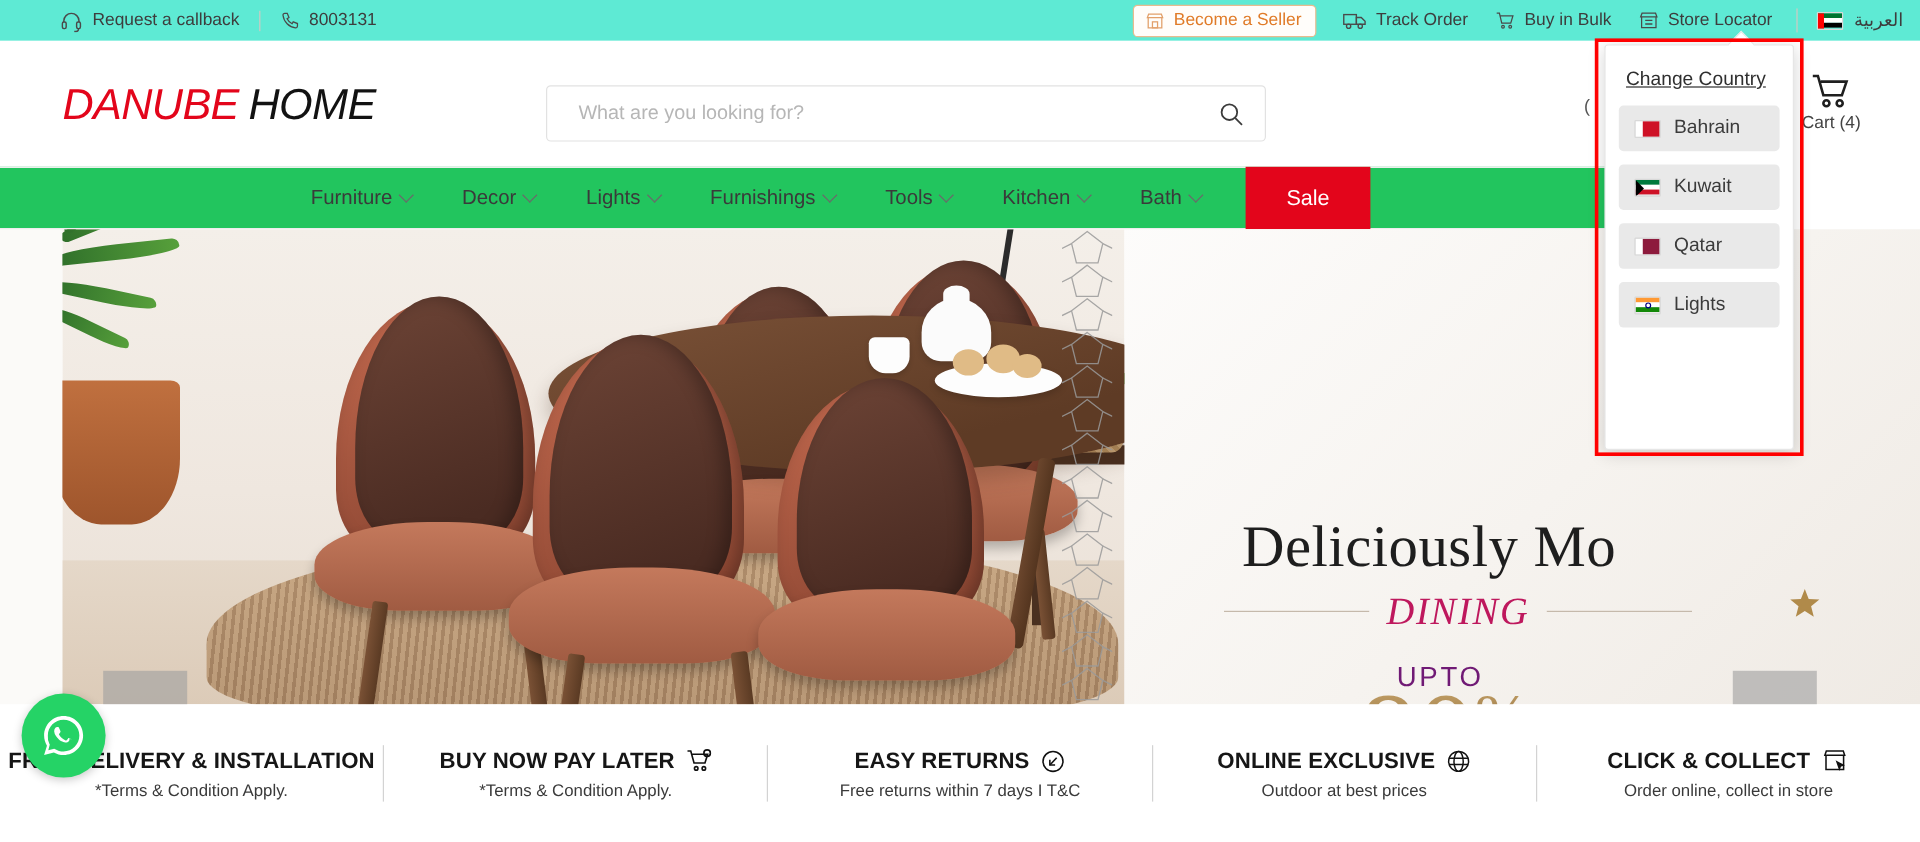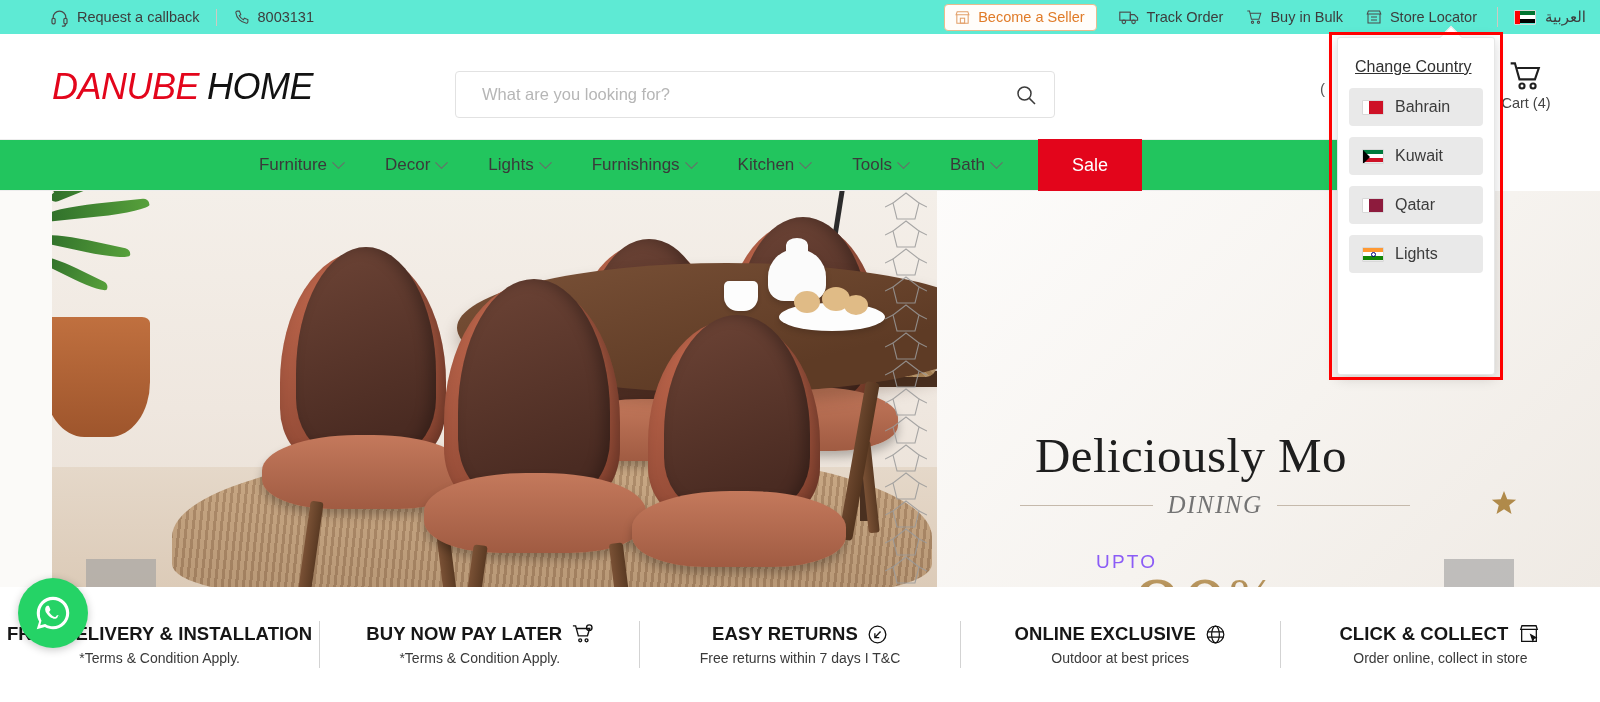--- a/index.html
+++ b/index.html
@@ -158,22 +158,22 @@
     opacity:.85;
   }
 
   .hero-right { position:absolute; left:927px; top:0; width:673px; height:396px; background:linear-gradient(135deg,#fdfcfb 0%,#f6f3ef 55%,#efeae4 100%); }
   .hero-title {
     position:absolute; left:1035px; top:236px; font-family:"Liberation Serif", serif;
     font-size:49px; color:#1e1e1e; white-space:nowrap; letter-spacing:0.4px;
   }
   .dining-row { position:absolute; left:1020px; top:300px; width:390px; display:flex; align-items:center; gap:14px; }
   .dining-row .ln { flex:1; height:1px; background:#c5b9ab; }
-  .dining-txt { font-family:"Liberation Serif", serif; font-style:italic; font-size:25px; color:#737373; letter-spacing:1.5px; white-space:nowrap; }
-  .upto { position:absolute; left:1096px; top:360px; font-size:19px; color:#8b5cf6; letter-spacing:2.2px; }
+  .dining-txt { font-family:"Liberation Serif", serif; font-style:italic; font-size:32px; color:#be185d; letter-spacing:1.5px; white-space:nowrap; }
+  .upto { position:absolute; left:1164px; top:360px; font-size:23px; color:#701a75; letter-spacing:2.2px; }
   .big-off { position:absolute; left:1133px; top:376px; display:flex; align-items:flex-start; }
   .big-num {
     font-family:"Liberation Serif", serif; font-size:96px; line-height:.92;
     background:linear-gradient(180deg,#c9a66b,#6b4a22);
     -webkit-background-clip:text; background-clip:text; color:transparent;
   }
   .pct { font-family:"Liberation Serif", serif; font-size:54px; line-height:1;
     background:linear-gradient(180deg,#c9a66b,#6b4a22); -webkit-background-clip:text; background-clip:text; color:transparent; margin-top:4px;}
   .gold-star { position:absolute; left:1489px; top:298px; width:30px; height:30px; color:#b08a4a; font-size:28px; line-height:1; }
 
@@ -358,25 +358,25 @@
       </div>
       <div class="nav-item">
         <span>Lights</span>
         <span class="chev"></span>
       </div>
       <div class="nav-item">
         <span>Furnishings</span>
         <span class="chev"></span>
       </div>
       <div class="nav-item">
+        <span>Tools</span>
+        <span class="chev"></span>
+      </div>
+      <div class="nav-item">
         <span>Kitchen</span>
-        <span class="chev"></span>
-      </div>
-      <div class="nav-item">
-        <span>Tools</span>
         <span class="chev"></span>
       </div>
       <div class="nav-item">
         <span>Bath</span>
         <span class="chev"></span>
       </div>
       <div class="sale-btn">
         <span>Sale</span>
       </div>
     </div>

